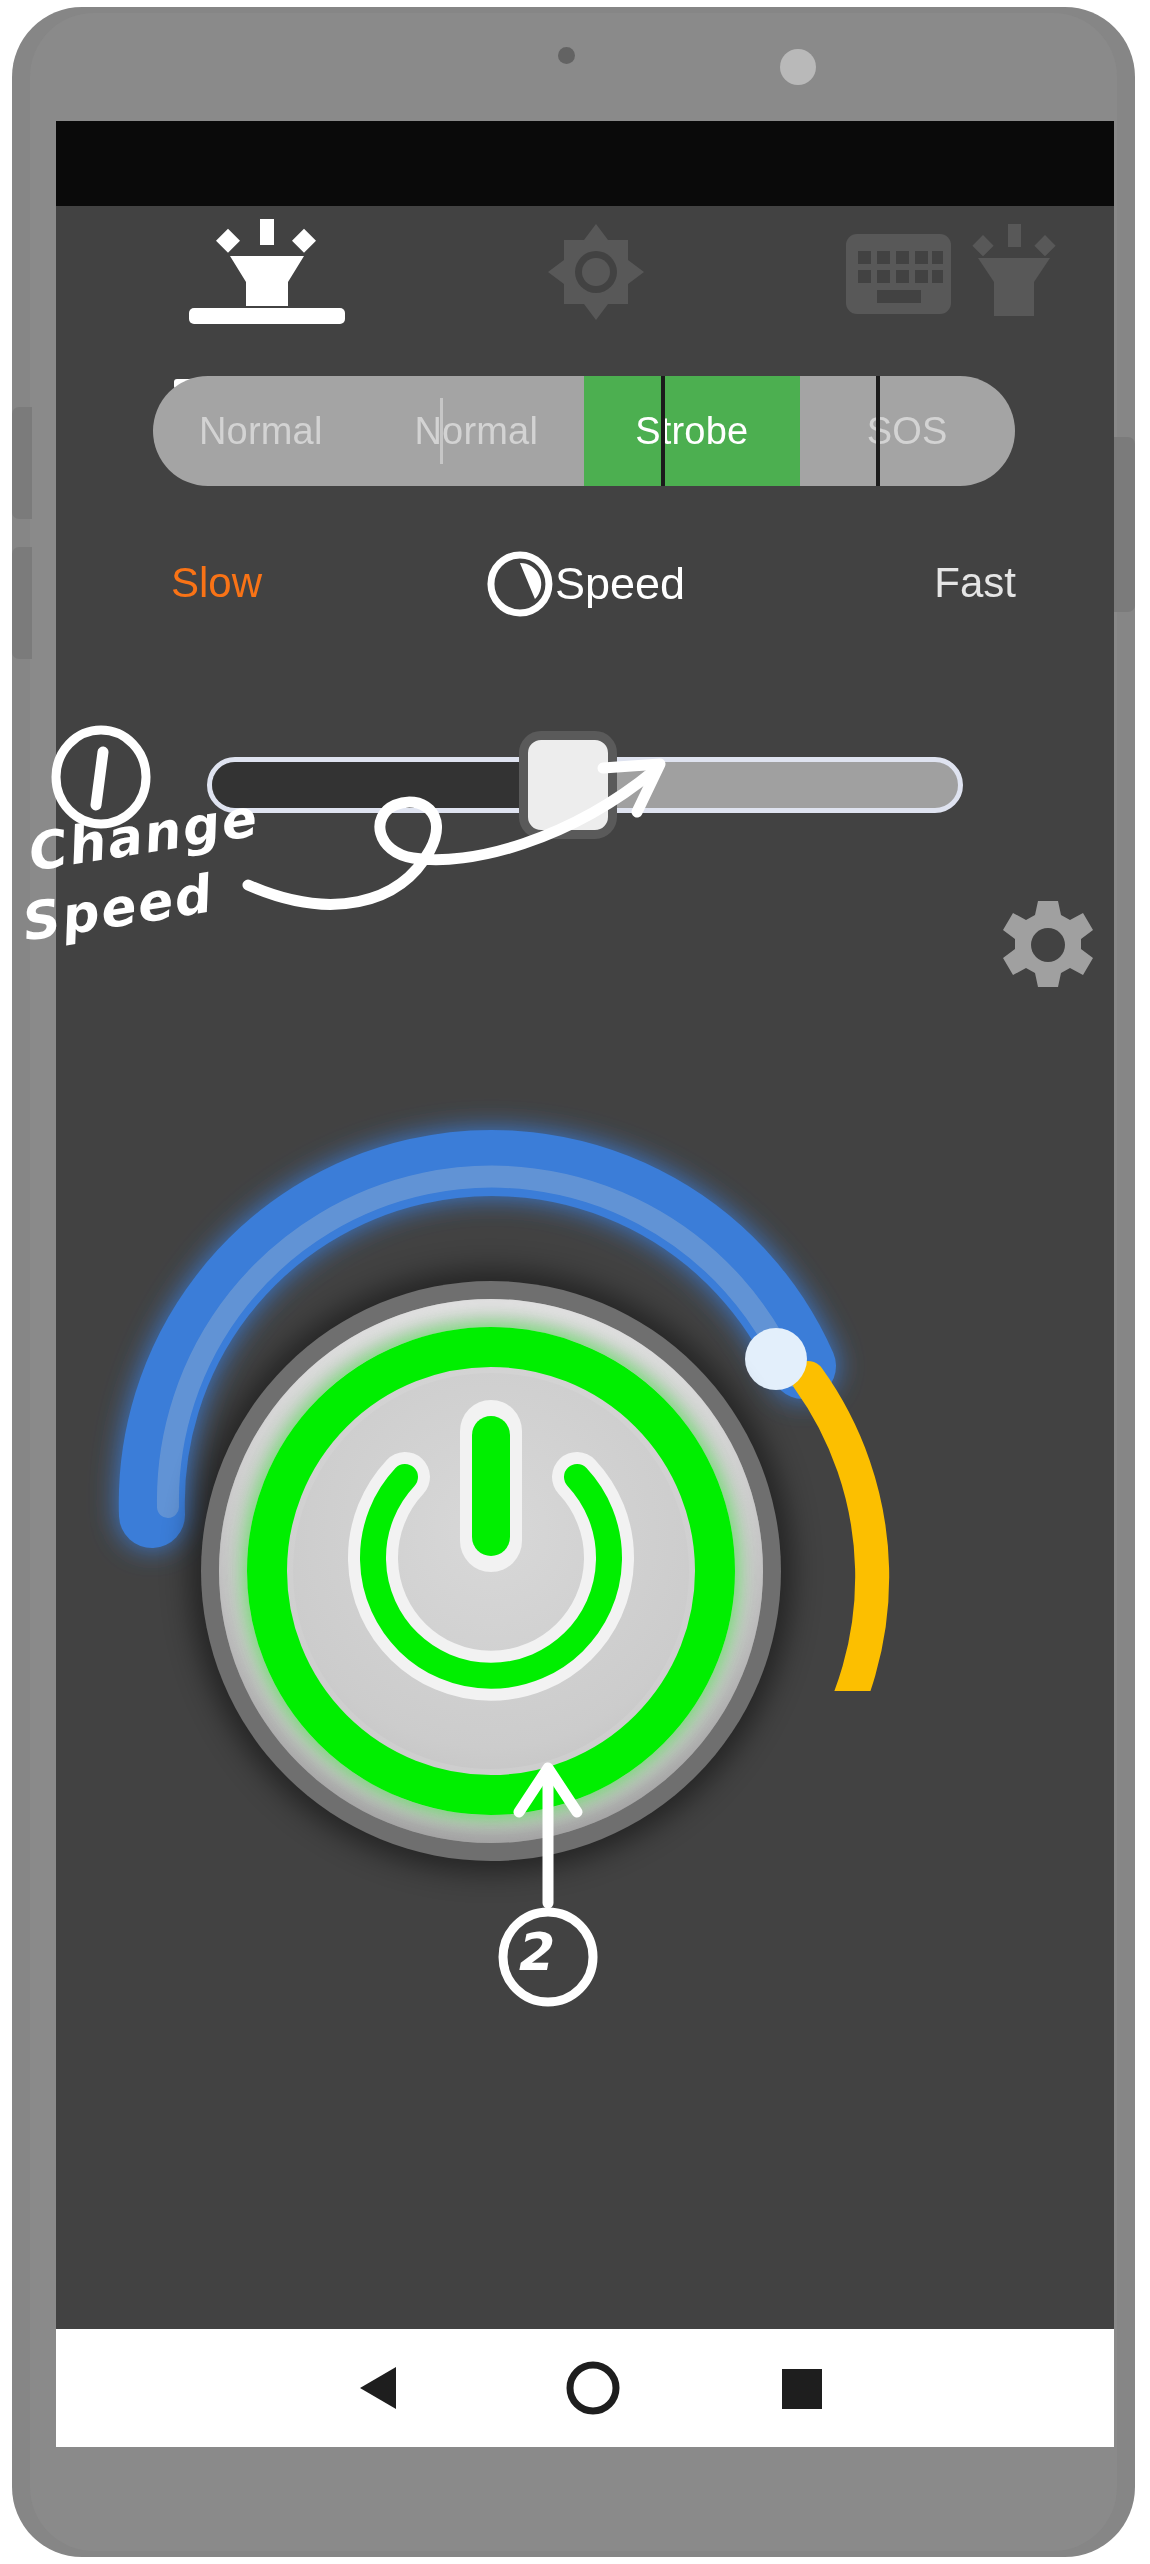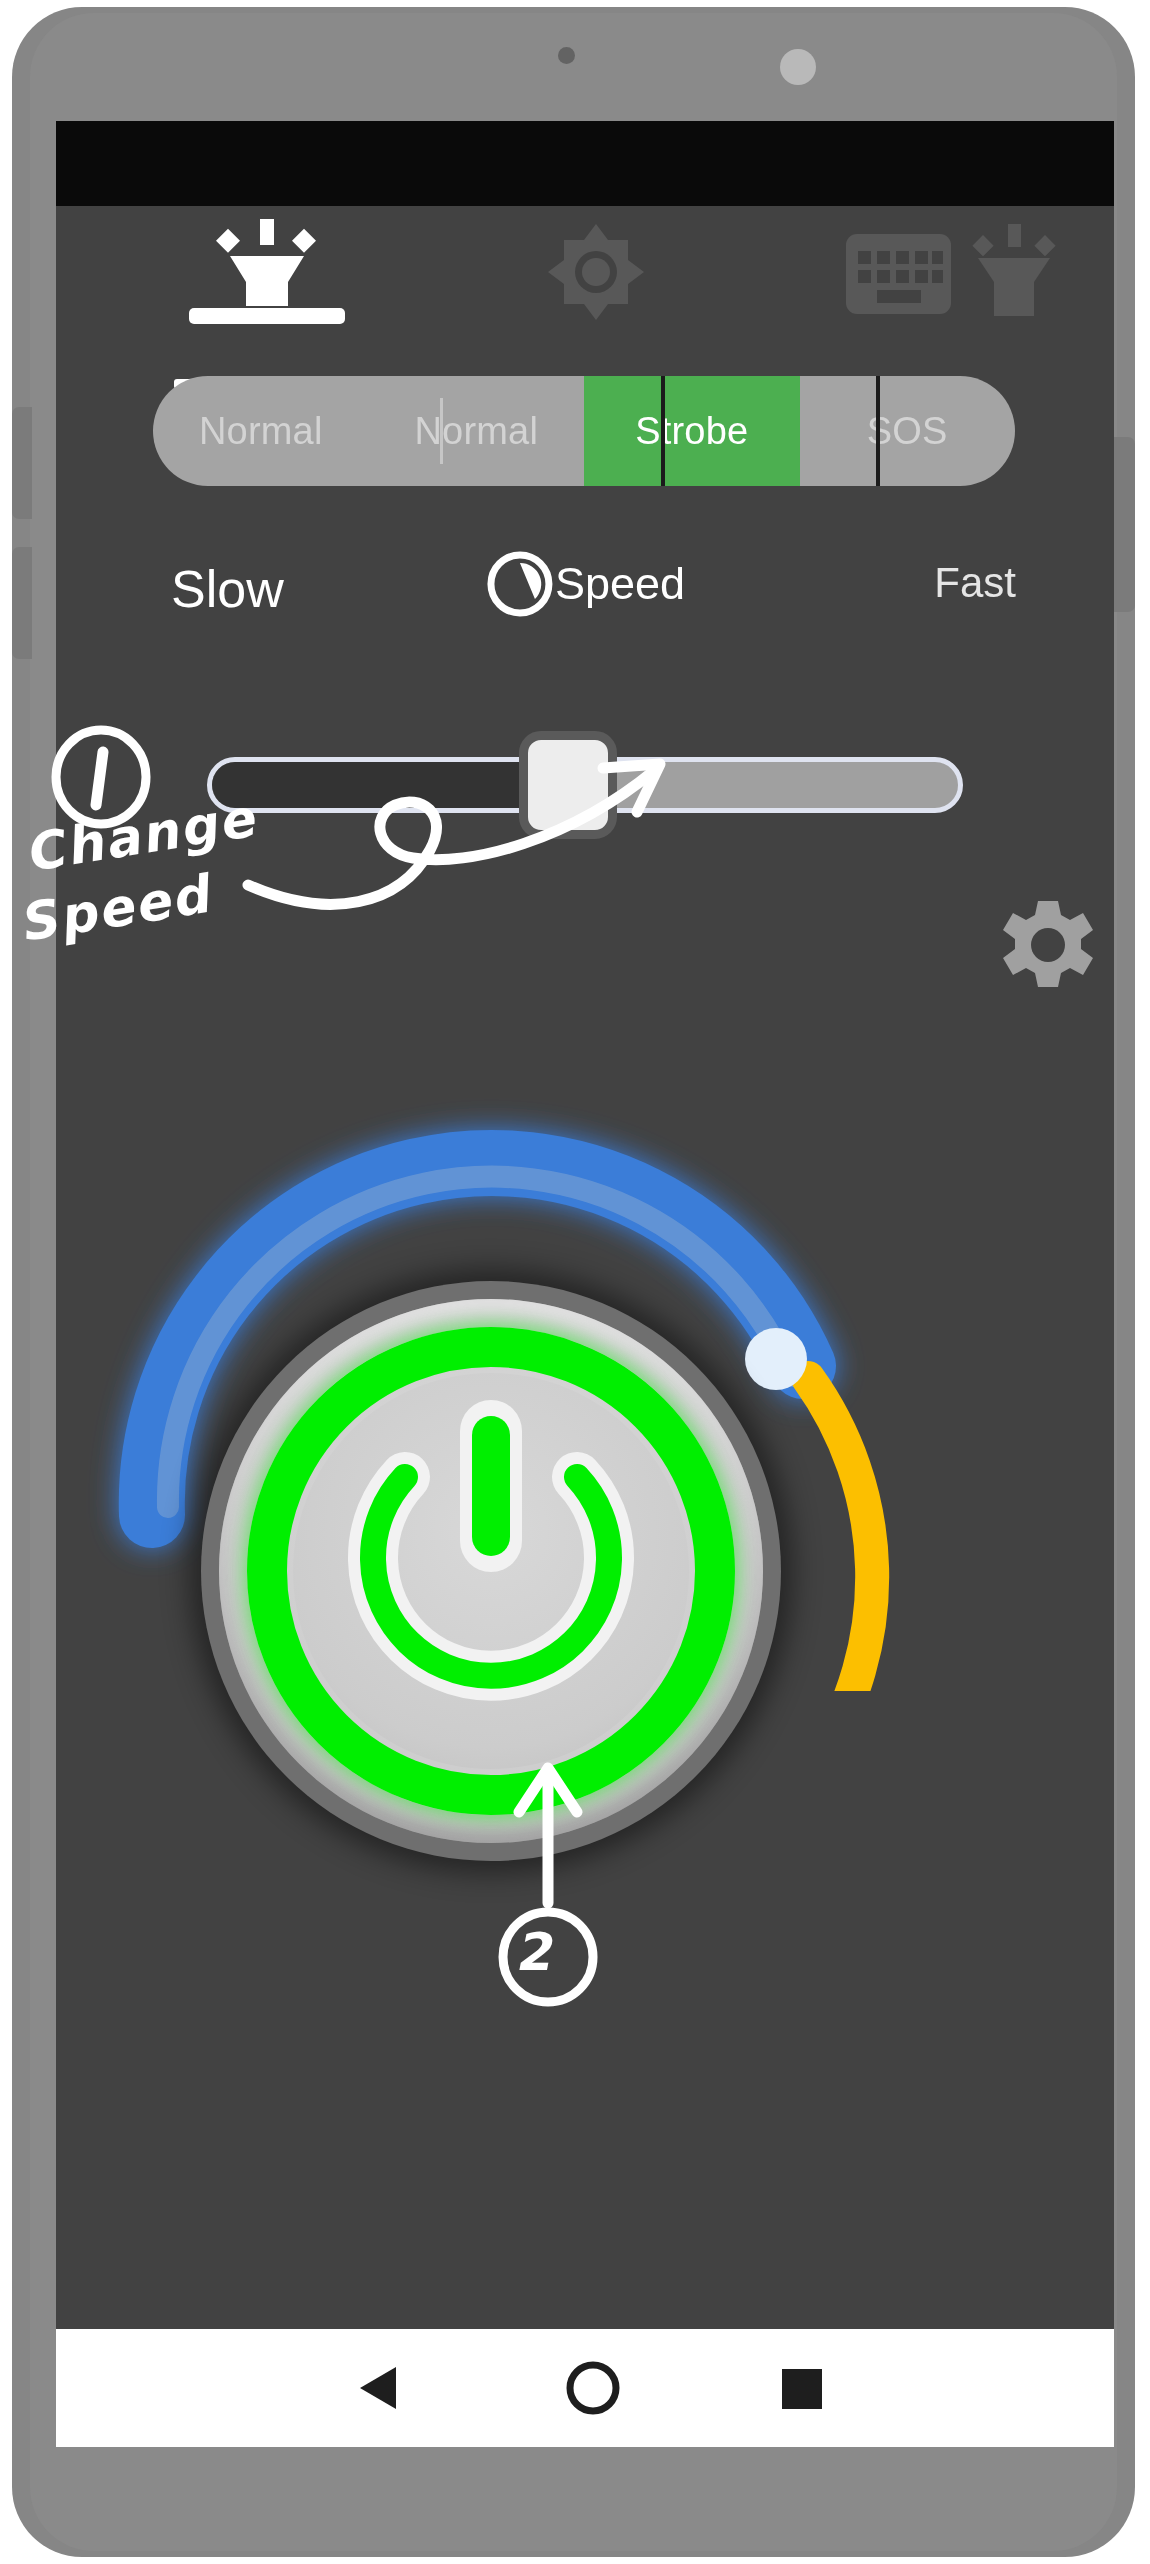--- a/index.html
+++ b/index.html
@@ -76,21 +76,21 @@
     position:absolute; top:22px; width:3px; height:66px; background:#c6c6c6;
   }
   #mode-div-1{ left:287px; }
   .mode-sep{ position:absolute; top:0; width:4px; height:110px; background:#1b1b1b; }
   #mode-sep-2{ left:508px; }
   #mode-sep-3{ left:723px; }
 
   
   #speed-row{ position:absolute; left:0; top:400px; width:100%; height:120px; }
   #label-slow{
-    position:absolute; left:115px; top:38px; font-size:52px; color:#ffffff;
+    position:absolute; left:115px; top:38px; font-size:42px; color:#f97316;
   }
   #label-fast{
     position:absolute; right:98px; top:38px; font-size:42px; color:#e5e5e5;
   }
   #speed-center{
     position:absolute; left:50%; top:28px; transform:translateX(-50%);
     display:flex; align-items:center; gap:0px;
   }
   #speed-label{ font-size:45px; color:#ffffff; }
 

